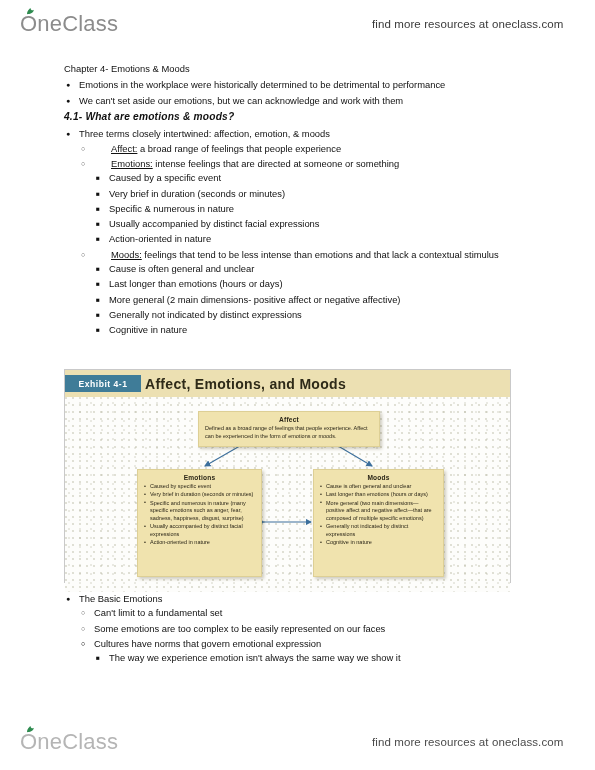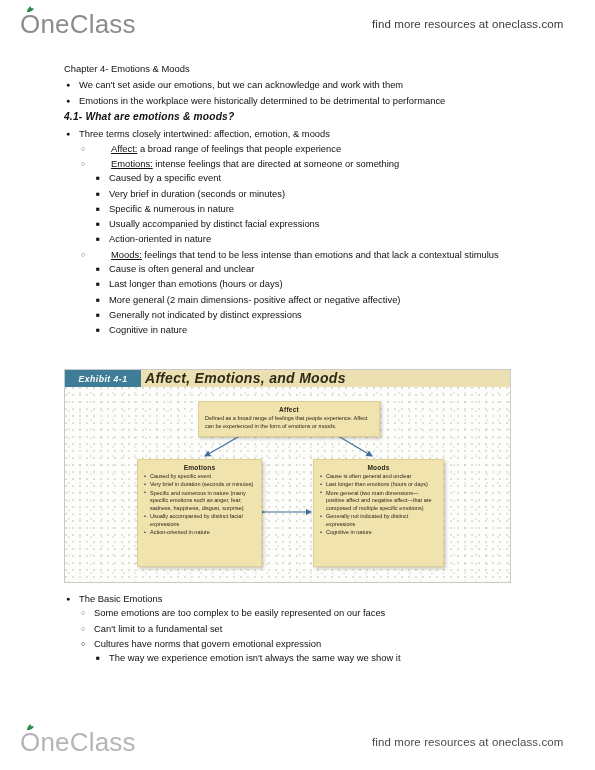--- a/index.html
+++ b/index.html
@@ -27,21 +27,21 @@
   }
   .brandbar.top { top: 4px; }
   .brandbar.bottom { top: 722px; }
 
   .logo {
     position: absolute;
     left: 20px;
     display: flex;
     align-items: baseline;
     font-family: "Liberation Sans", sans-serif;
-    font-size: 26px;
+    font-size: 22px;
     letter-spacing: 0.2px;
     color: #8c8c8c;
     font-weight: 400;
   }
   .logo .o-wrap {
     position: relative;
     display: inline-block;
   }
   .logo .leaf {
     position: absolute;
@@ -115,24 +115,24 @@
     left: 64px;
     top: 369px;
     width: 447px;
     height: 214px;
     border: 1px solid #c9c9c9;
     background: #ffffff;
     box-sizing: border-box;
   }
   .ex-header {
     position: relative;
-    height: 17px;
+    height: 27px;
     background: #ece0b2;
     display: flex;
-    font-style: italic;
+    align-items: center;
   }
   .ex-tab {
     height: 17px;
     min-width: 76px;
     background: #3f7c98;
     color: #ffffff;
     font-size: 8.6px;
     font-weight: bold;
     letter-spacing: 0.5px;
     display: flex;
@@ -225,25 +225,25 @@
   <div class="tagline">find more resources at oneclass.com</div>
 </div>
 
 <div class="notes">
 
   <div class="line chapter-title">Chapter 4- Emotions &amp; Moods</div>
 
   <ul class="lvl lvl1">
     <li class="item">
       <span class="marker m-disc"></span>
-      <span>We can't set aside our emotions, but we can acknowledge and work with them</span>
+      <span>Emotions in the workplace were historically determined to be detrimental to performance</span>
     </li>
     <li class="item">
       <span class="marker m-disc"></span>
-      <span>Emotions in the workplace were historically determined to be detrimental to performance</span>
+      <span>We can't set aside our emotions, but we can acknowledge and work with them</span>
     </li>
   </ul>
 
   <div class="line section-head">4.1- What are emotions &amp; moods?</div>
 
   <ul class="lvl lvl1">
     <li class="item">
       <span class="marker m-disc"></span>
       <span>Three terms closely intertwined: affection, emotion, &amp; moods</span>
 
@@ -370,25 +370,25 @@
 
 <div class="notes" style="top:592px;">
   <ul class="lvl lvl1">
     <li class="item">
       <span class="marker m-disc"></span>
       <span>The Basic Emotions</span>
 
       <ul class="lvl lvl2">
         <li class="item">
           <span class="marker m-circle"></span>
+          <span>Can't limit to a fundamental set</span>
+        </li>
+        <li class="item">
+          <span class="marker m-circle"></span>
           <span>Some emotions are too complex to be easily represented on our faces</span>
-        </li>
-        <li class="item">
-          <span class="marker m-circle"></span>
-          <span>Can't limit to a fundamental set</span>
         </li>
         <li class="item">
           <span class="marker m-circle"></span>
         </li>
         <li class="item">
           <span class="marker m-circle"></span>
           <span>Cultures have norms that govern emotional expression</span>
 
           <ul class="lvl lvl3">
             <li class="item">

